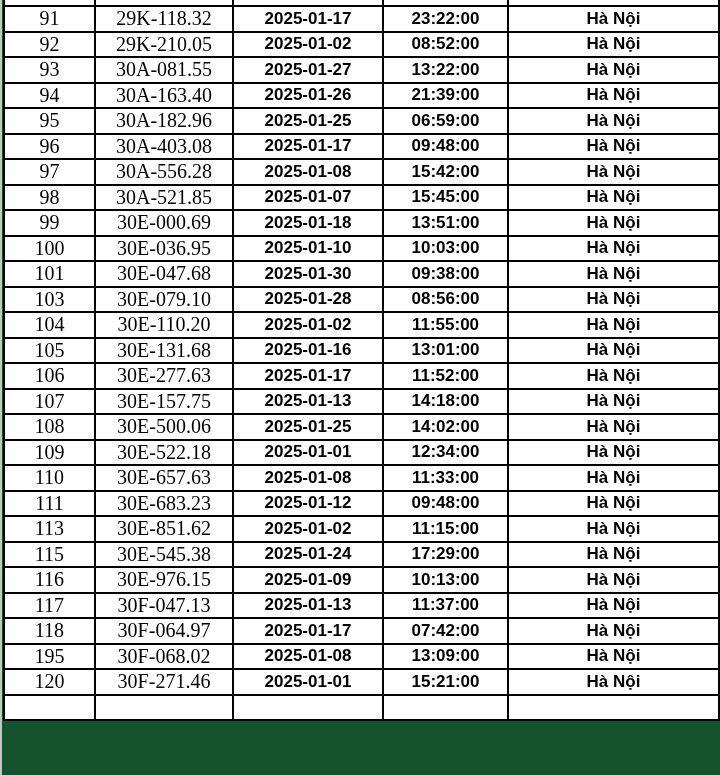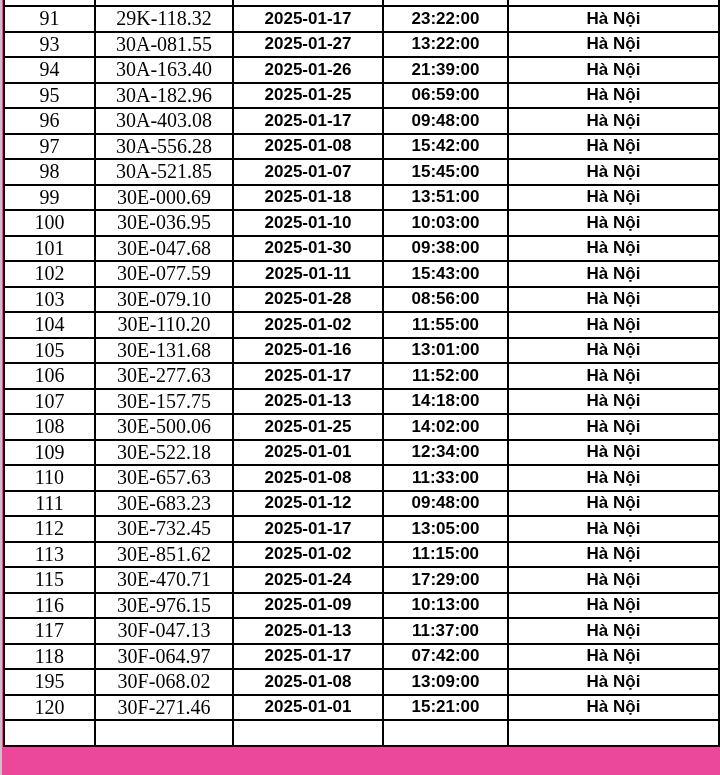--- a/index.html
+++ b/index.html
@@ -4,21 +4,21 @@
 <style>
   html, body {
     margin: 0;
     padding: 0;
     background: #ffffff;
   }
   .screen {
     position: relative;
     width: 720px;
     height: 775px;
-    background: #ec4899;
+    background: #14532d;
     overflow: hidden;
   }
   
   .edge-line {
     position: absolute;
     left: 0;
     top: 0;
     width: 2px;
     height: 775px;
     background: #c6c6c6;
@@ -79,20 +79,27 @@
           <td></td>
         </tr>
         <tr>
           <td class="f-serif">91</td>
           <td class="f-serif">29K-118.32</td>
           <td class="f-sans">2025-01-17</td>
           <td class="f-sans">23:22:00</td>
           <td class="f-sans">Hà Nội</td>
         </tr>
         <tr>
+          <td class="f-serif">92</td>
+          <td class="f-serif">29K-210.05</td>
+          <td class="f-sans">2025-01-02</td>
+          <td class="f-sans">08:52:00</td>
+          <td class="f-sans">Hà Nội</td>
+        </tr>
+        <tr>
           <td class="f-serif">93</td>
           <td class="f-serif">30A-081.55</td>
           <td class="f-sans">2025-01-27</td>
           <td class="f-sans">13:22:00</td>
           <td class="f-sans">Hà Nội</td>
         </tr>
         <tr>
           <td class="f-serif">94</td>
           <td class="f-serif">30A-163.40</td>
           <td class="f-sans">2025-01-26</td>
@@ -142,27 +149,20 @@
           <td class="f-sans">Hà Nội</td>
         </tr>
         <tr>
           <td class="f-serif">101</td>
           <td class="f-serif">30E-047.68</td>
           <td class="f-sans">2025-01-30</td>
           <td class="f-sans">09:38:00</td>
           <td class="f-sans">Hà Nội</td>
         </tr>
         <tr>
-          <td class="f-serif">102</td>
-          <td class="f-serif">30E-077.59</td>
-          <td class="f-sans">2025-01-11</td>
-          <td class="f-sans">15:43:00</td>
-          <td class="f-sans">Hà Nội</td>
-        </tr>
-        <tr>
           <td class="f-serif">103</td>
           <td class="f-serif">30E-079.10</td>
           <td class="f-sans">2025-01-28</td>
           <td class="f-sans">08:56:00</td>
           <td class="f-sans">Hà Nội</td>
         </tr>
         <tr>
           <td class="f-serif">104</td>
           <td class="f-serif">30E-110.20</td>
           <td class="f-sans">2025-01-02</td>
@@ -212,36 +212,29 @@
           <td class="f-sans">Hà Nội</td>
         </tr>
         <tr>
           <td class="f-serif">111</td>
           <td class="f-serif">30E-683.23</td>
           <td class="f-sans">2025-01-12</td>
           <td class="f-sans">09:48:00</td>
           <td class="f-sans">Hà Nội</td>
         </tr>
         <tr>
-          <td class="f-serif">112</td>
-          <td class="f-serif">30E-732.45</td>
-          <td class="f-sans">2025-01-17</td>
-          <td class="f-sans">13:05:00</td>
-          <td class="f-sans">Hà Nội</td>
-        </tr>
-        <tr>
           <td class="f-serif">113</td>
           <td class="f-serif">30E-851.62</td>
           <td class="f-sans">2025-01-02</td>
           <td class="f-sans">11:15:00</td>
           <td class="f-sans">Hà Nội</td>
         </tr>
         <tr>
           <td class="f-serif">115</td>
-          <td class="f-serif">30E-470.71</td>
+          <td class="f-serif">30E-545.38</td>
           <td class="f-sans">2025-01-24</td>
           <td class="f-sans">17:29:00</td>
           <td class="f-sans">Hà Nội</td>
         </tr>
         <tr>
           <td class="f-serif">116</td>
           <td class="f-serif">30E-976.15</td>
           <td class="f-sans">2025-01-09</td>
           <td class="f-sans">10:13:00</td>
           <td class="f-sans">Hà Nội</td>

